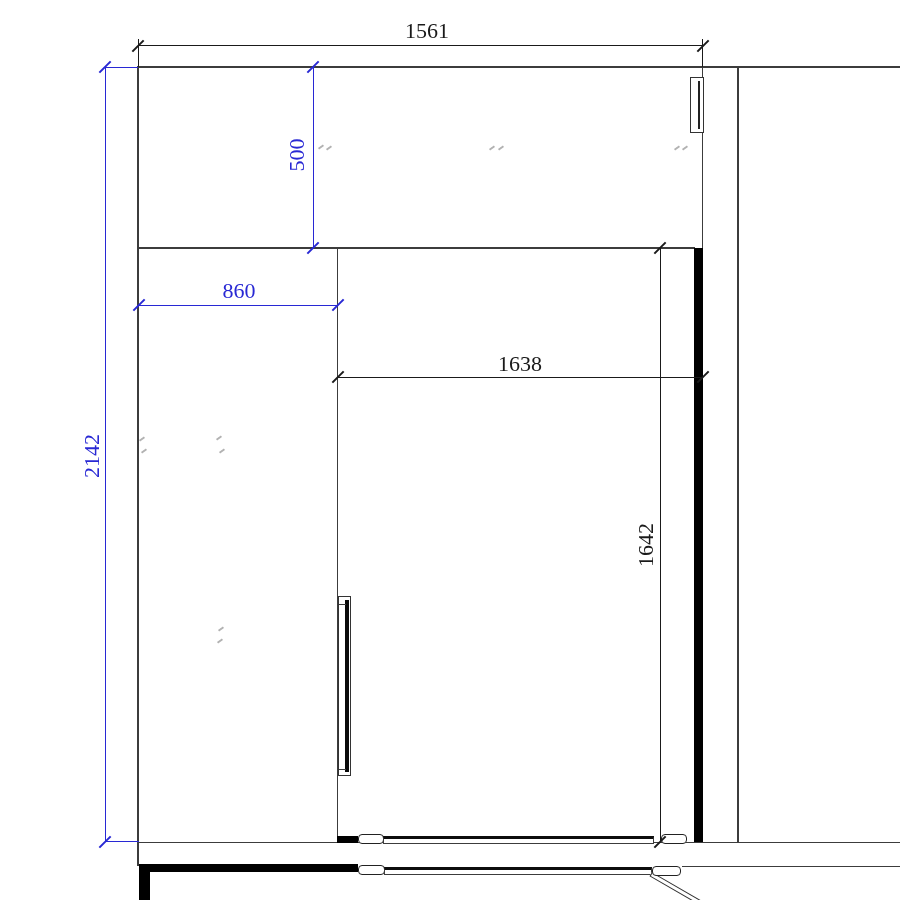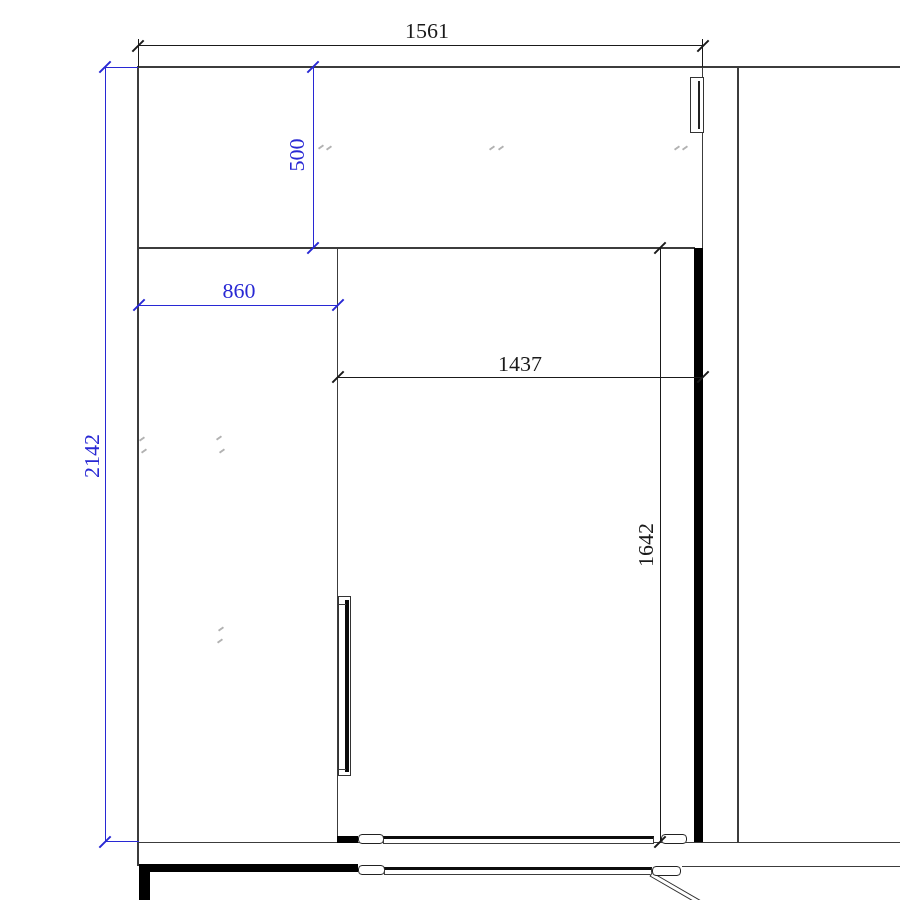--- a/index.html
+++ b/index.html
@@ -82,21 +82,21 @@
   <div class="dimline bl" style="left:104.5px;top:67px;width:1.4px;height:775px;"></div>
   <div class="dimline bl" style="left:105px;top:67px;width:33px;height:1.4px;"></div>
   <div class="dimline bl" style="left:105px;top:841px;width:34px;height:1.4px;"></div>
   <div class="tick bl" style="left:97px;top:66px;"></div>
   <div class="tick bl" style="left:97px;top:841px;"></div>
   <div class="dim-text bl rot" style="left:92px;top:456px;">2142</div>
 
   <div class="dimline k" style="left:338px;top:376.5px;width:365px;height:1.3px;"></div>
   <div class="tick k" style="left:330px;top:376px;"></div>
   <div class="tick k" style="left:695px;top:376px;"></div>
-  <div class="dim-text" style="left:520px;top:364px;">1437</div>
+  <div class="dim-text" style="left:520px;top:364px;">1638</div>
 
   <div class="dimline k" style="left:659.5px;top:248px;width:1.3px;height:594px;"></div>
   <div class="tick k" style="left:652px;top:247px;"></div>
   <div class="tick k" style="left:652px;top:841px;"></div>
   <div class="dim-text rot" style="left:646px;top:545px;">1642</div>
 
   <div class="fm" style="left:318px;top:146px;"></div>
   <div class="fm" style="left:326px;top:147px;"></div>
   <div class="fm" style="left:489px;top:147px;"></div>
   <div class="fm" style="left:498px;top:147px;"></div>

